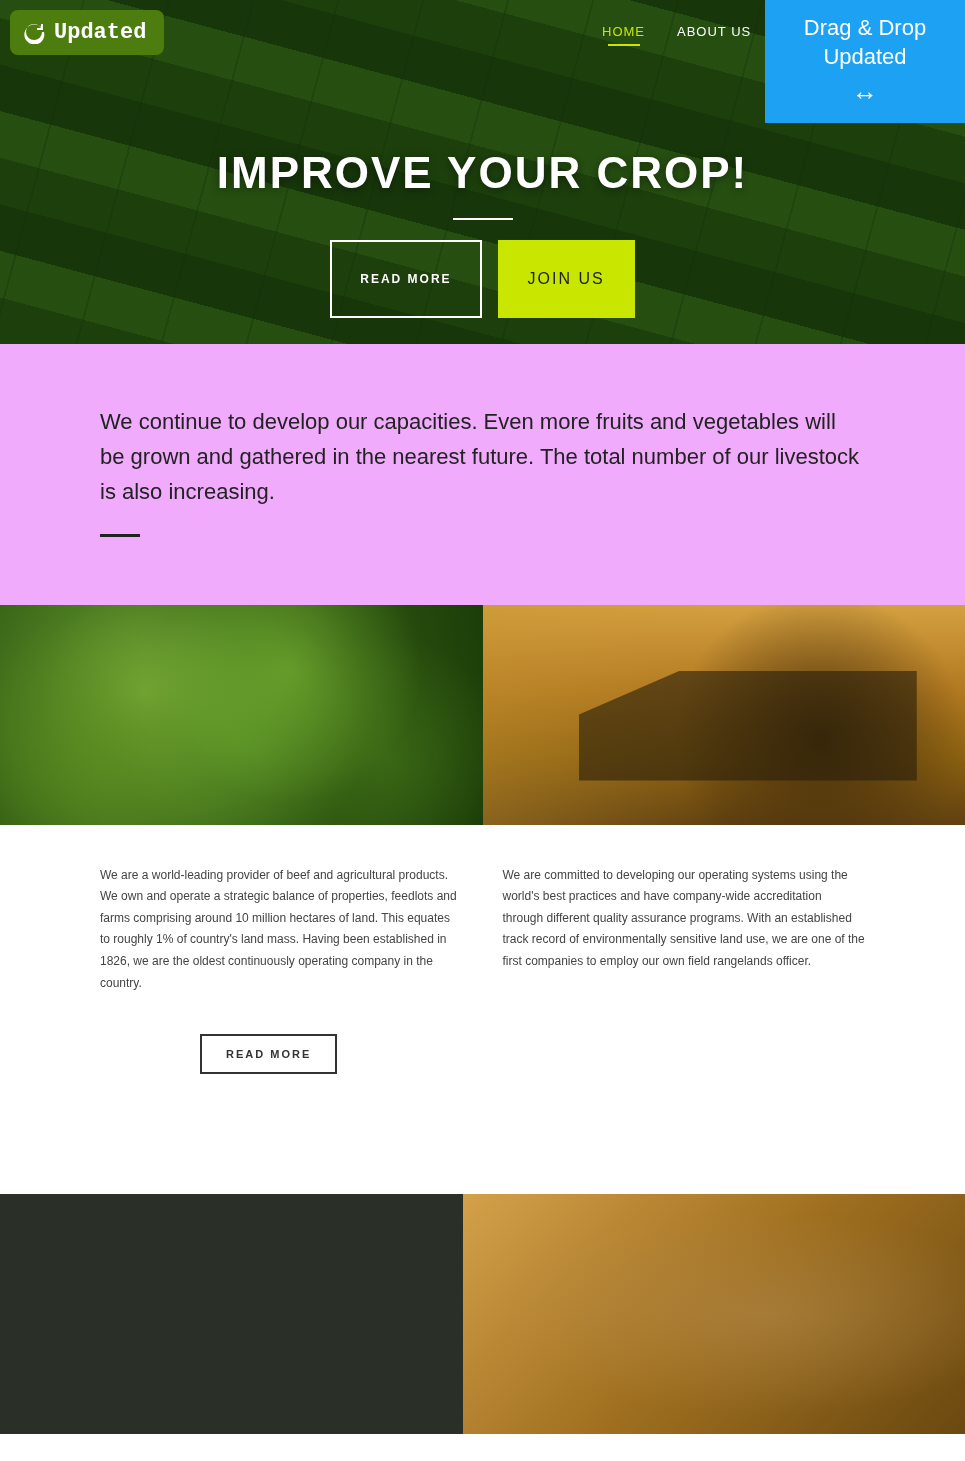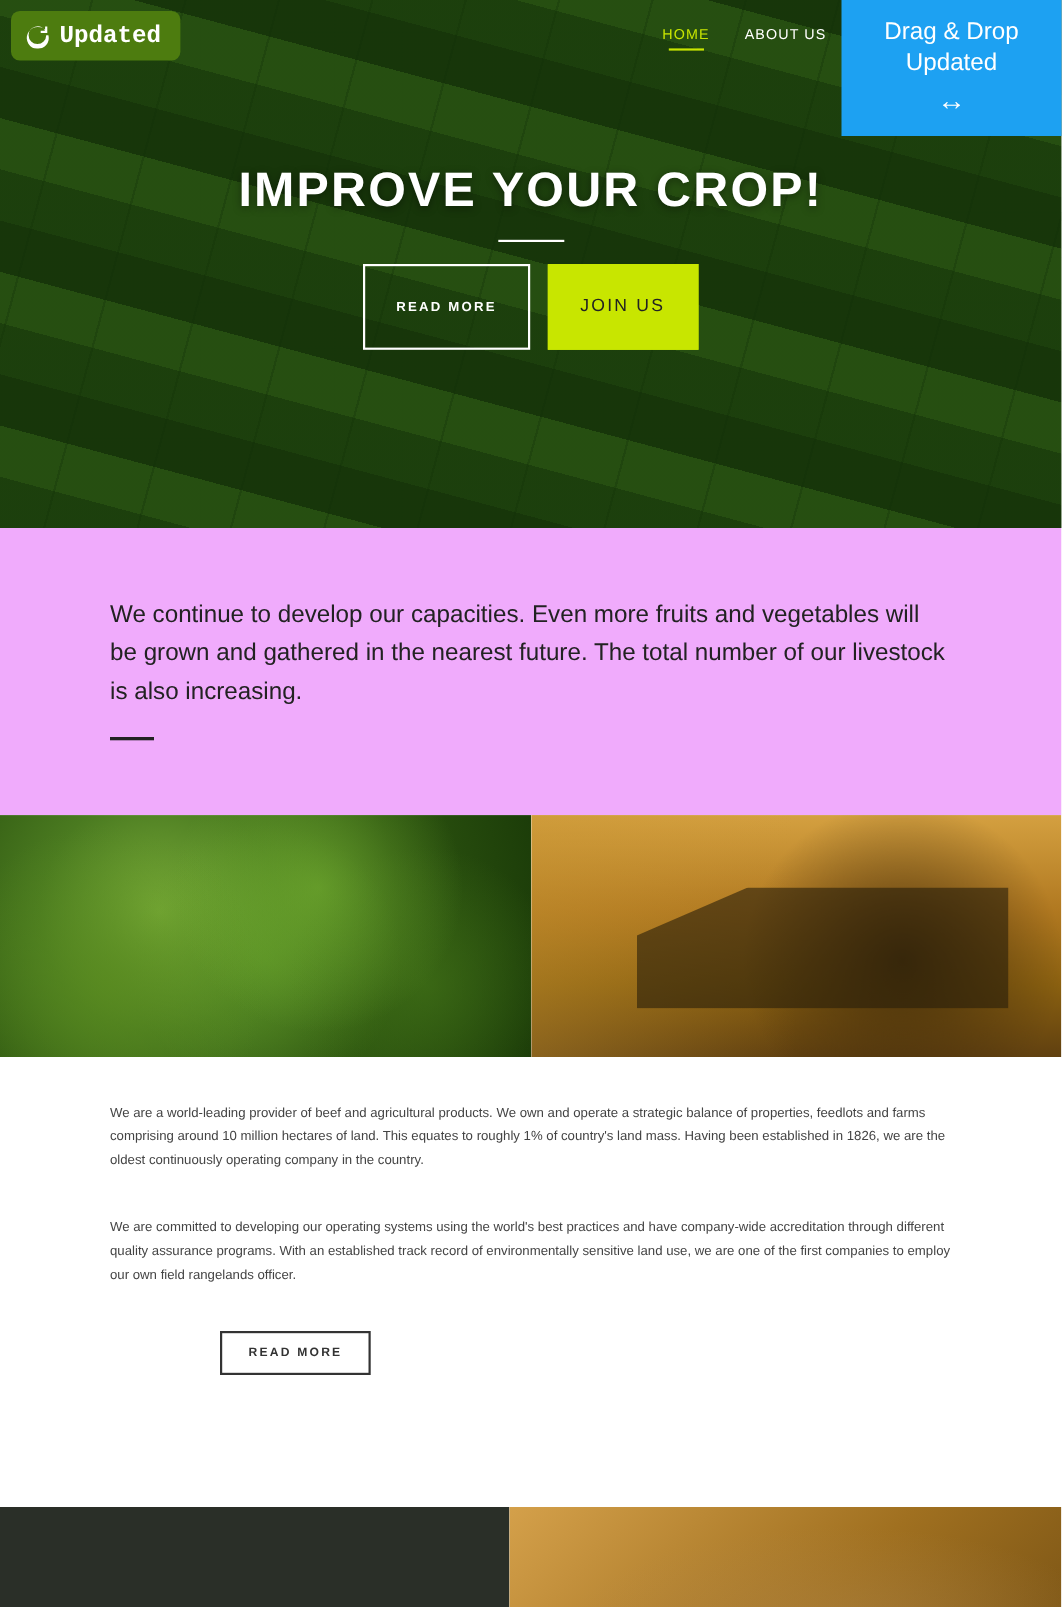--- a/index.html
+++ b/index.html
@@ -2,21 +2,21 @@
 <html><head>
   <meta charset="utf-8">
   <style>
     * { margin: 0; padding: 0; box-sizing: border-box; }
     body { font-family: 'Arial', sans-serif; width: 965px; overflow-x: hidden; background: #fff; }
 
     
     .hero {
       position: relative;
       width: 100%;
-      height: 480px;
+      height: 344px;
       background: linear-gradient(rgba(20,40,10,0.55), rgba(20,40,10,0.55)),
         repeating-linear-gradient(
           0deg,
           transparent,
           transparent 40px,
           rgba(0,60,0,0.08) 40px,
           rgba(0,60,0,0.08) 41px
         ),
         repeating-linear-gradient(
           90deg,
@@ -250,21 +250,20 @@
       height: 50%;
       background: rgba(40,30,10,0.6);
       clip-path: polygon(0 40%, 30% 0, 100% 0, 100% 100%, 0 100%);
     }
 
     
     .two-col {
       display: flex;
       gap: 40px;
       padding: 40px 100px 20px;
-      flex-direction: column;
     }
     .col-left, .col-right {
       flex: 1;
       font-size: 12px;
       color: #444;
       line-height: 1.8;
     }
 
     .read-more-btn {
       margin: 20px 100px 60px;

